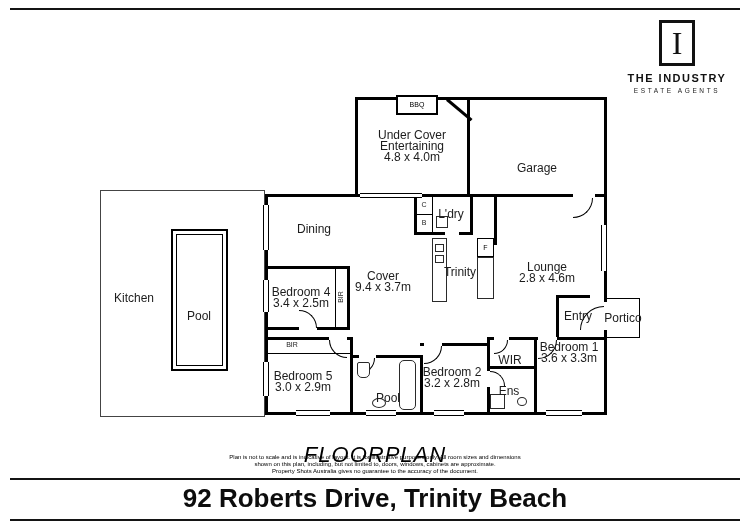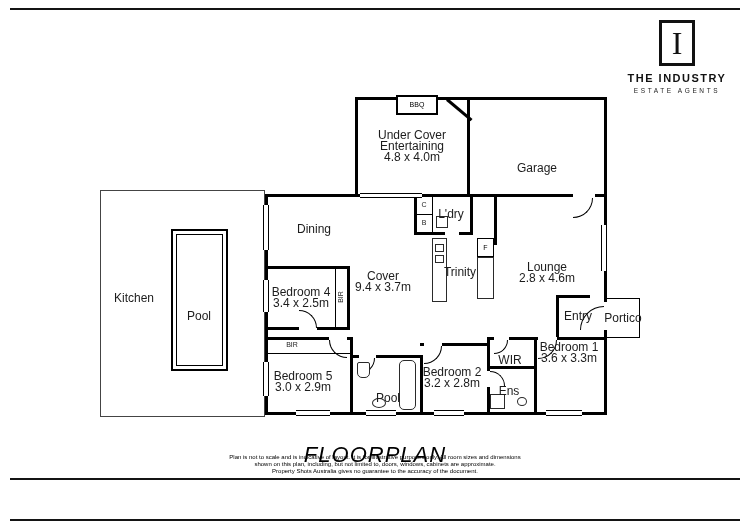--- a/index.html
+++ b/index.html
@@ -183,15 +183,16 @@
     <div class="lbl s8" style="left:623px;top:318px">Portico</div>
   </div>
 
   <div id="floorplan-title">FLOORPLAN</div>
   <div id="disclaimer">
     <div>Plan is not to scale and is indicative of layout. It is for illustrative purposes only. All room sizes and dimensions</div>
     <div>shown on this plan, including, but not limited to, doors, windows, cabinets are approximate.</div>
     <div>Property Shots Australia gives no guarantee to the accuracy of the document.</div>
   </div>
   <div class="rule" style="left:10px;top:478px;width:730px;height:2px"></div>
+  <div id="address">92 Roberts Drive, Trinity Beach</div>
   <div class="rule" style="left:10px;top:519px;width:730px;height:2px"></div>
 
 </div>
 
 </body></html>

